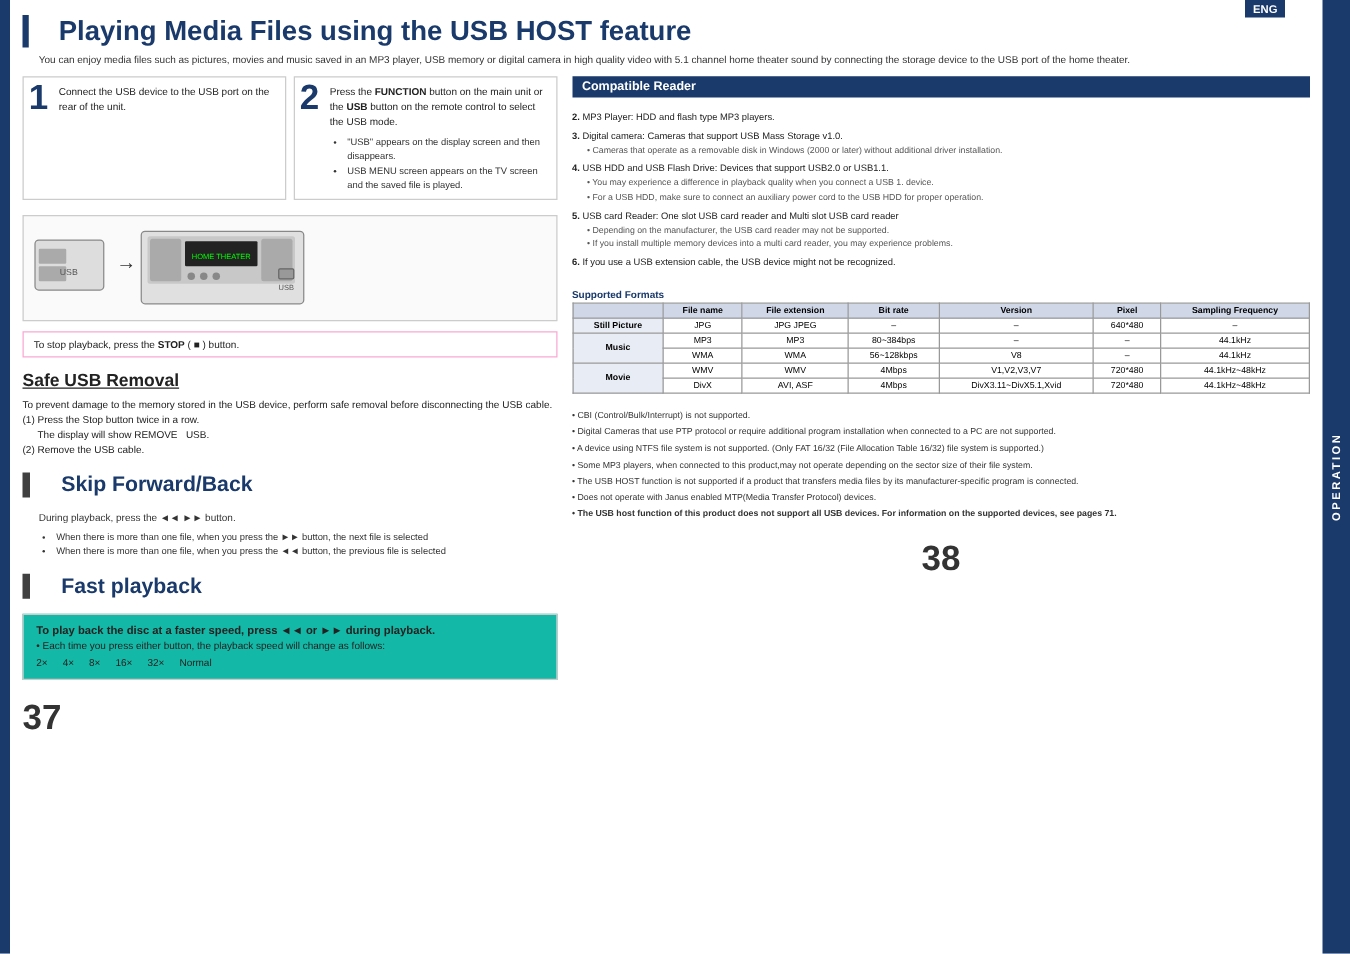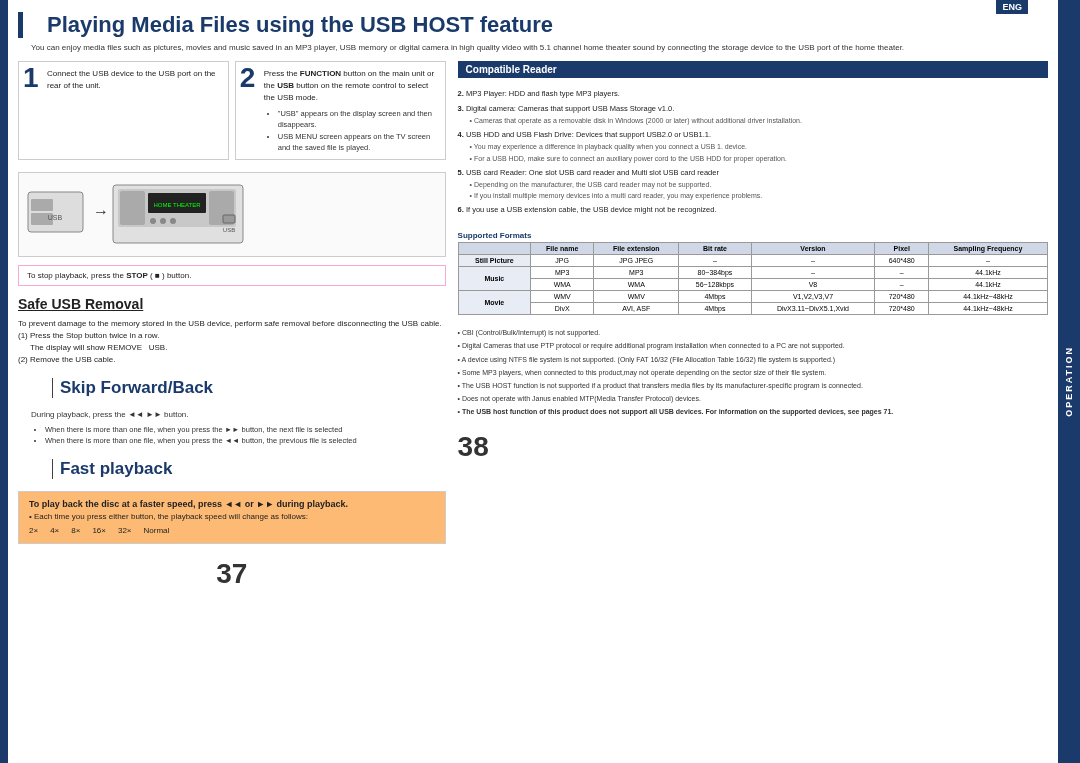--- a/index.html
+++ b/index.html
@@ -162,37 +162,36 @@
       font-size: 14px;
       text-decoration: underline;
       margin-bottom: 3px;
     }
 
     
     .section-heading {
       font-size: 17px;
       font-weight: bold;
       color: #1a3a6b;
-      border-left: 1px solid #404040;
-      padding-left: 7px;
+      border-left: 6px solid #404040;
+      padding-left: 25px;
       margin-top: 4px;
-      margin-left: 34px;
     }
 
     .section-subtext {
       font-size: 8px;
       color: #333;
       padding-left: 13px;
       margin-top: 3px;
       line-height: 1.5;
     }
 
     
     .fast-playback-box {
-      background: #fdba74;
+      background: #14b8a6;
       border: 1px solid #ccc;
       padding: 6px 10px;
       font-size: 8px;
       color: #222;
       line-height: 1.5;
       margin-top: 4px;
     }
 
     .fast-playback-box .bold-line {
       font-weight: bold;
@@ -202,21 +201,21 @@
     .speed-row {
       display: flex;
       gap: 12px;
       font-size: 8px;
       margin-top: 2px;
     }
 
     
     .page-numbers {
       display: flex;
-      justify-content: center;
+      justify-content: flex-start;
       margin-top: 6px;
     }
     .page-num {
       font-size: 28px;
       font-weight: bold;
       color: #333;
     }
 
     
     .compat-header {
@@ -525,21 +524,21 @@
         <div class="notes-section">
           <div class="note-item">• CBI (Control/Bulk/Interrupt) is not supported.</div>
           <div class="note-item">• Digital Cameras that use PTP protocol or require additional program installation when connected to a PC are not supported.</div>
           <div class="note-item">• A device using NTFS file system is not supported. (Only FAT 16/32 (File Allocation Table 16/32) file system is supported.)</div>
           <div class="note-item">• Some MP3 players, when connected to this product,may not operate depending on the sector size of their file system.</div>
           <div class="note-item">• The USB HOST function is not supported if a product that transfers media files by its manufacturer-specific program is connected.</div>
           <div class="note-item">• Does not operate with Janus enabled MTP(Media Transfer Protocol) devices.</div>
           <div class="note-item bold-note">• The USB host function of this product does not support all USB devices. For information on the supported devices, see pages 71.</div>
         </div>
 
-        <div class="page-numbers" style="justify-content: flex-start;">
+        <div class="page-numbers" style="justify-content: center;">
           <span class="page-num">38</span>
         </div>
       </div>
     </div>
   </div>
 
   <div class="right-bar">
     <span class="right-bar-text">OPERATION</span>
   </div>
 </div>

